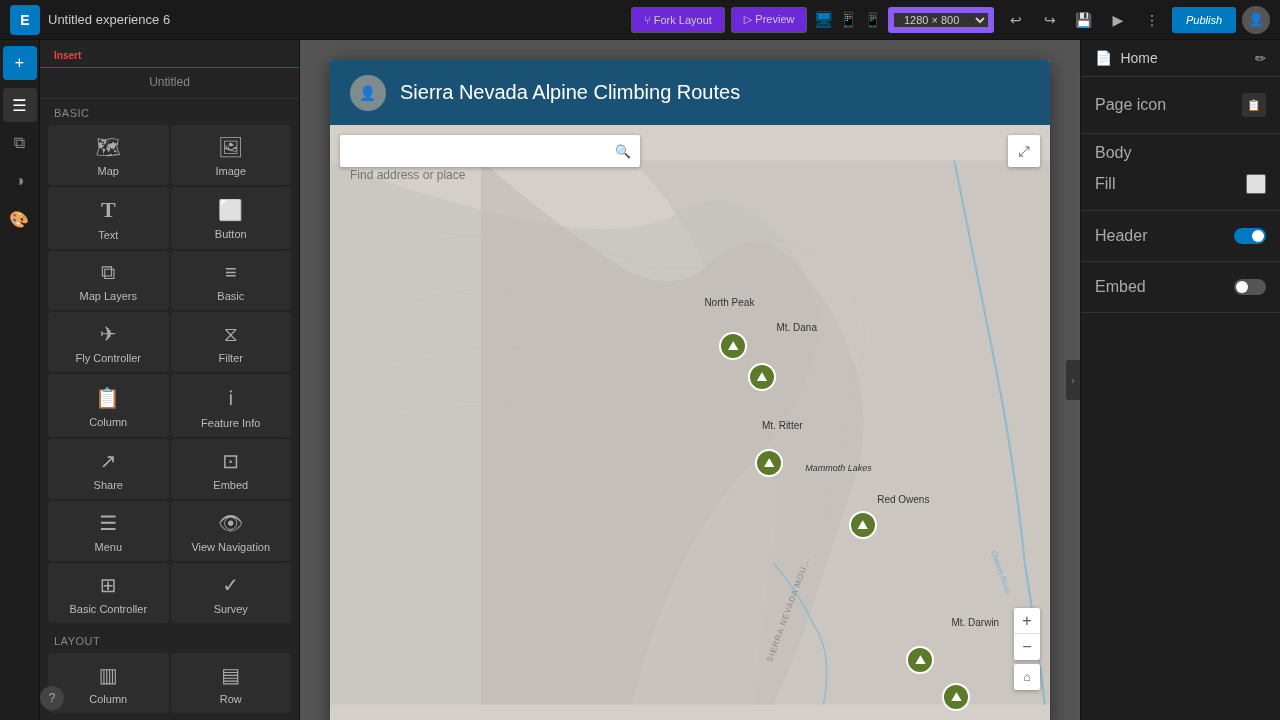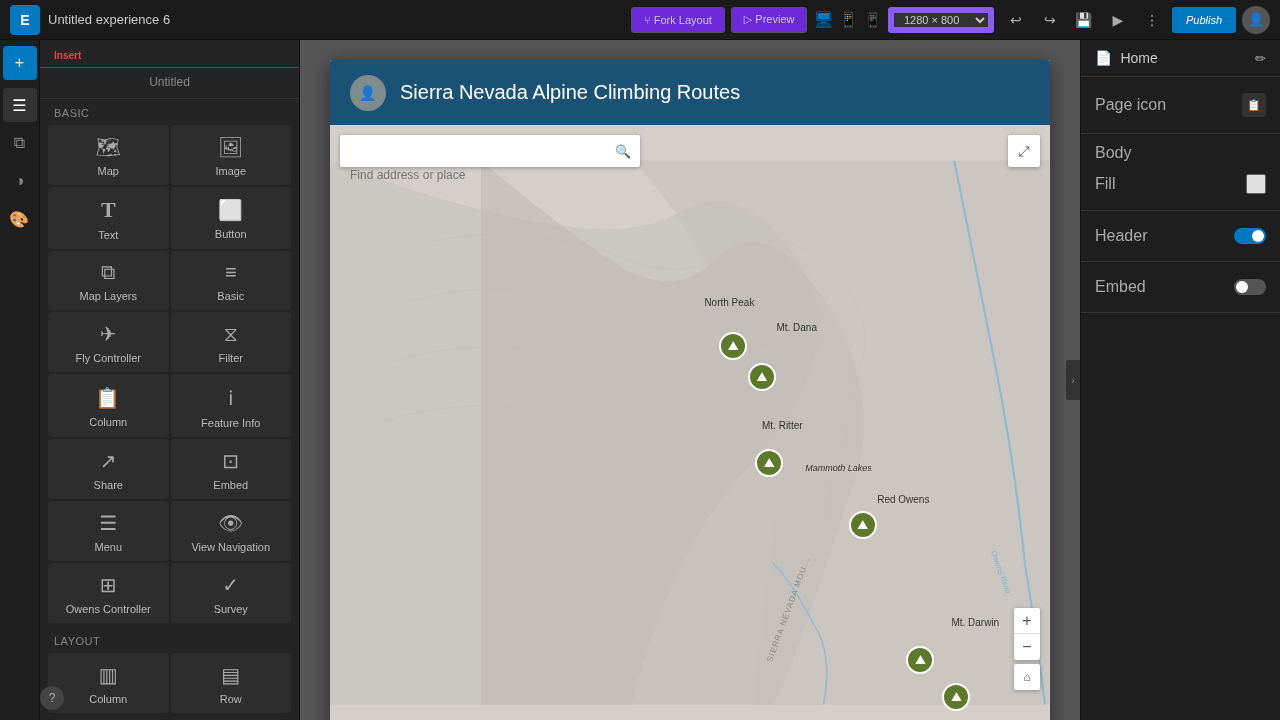--- a/index.html
+++ b/index.html
@@ -312,21 +312,21 @@
         <span class="widget-label">Menu</span>
       </div>
 
       <div class="widget-item">
         <span class="widget-icon">👁</span>
         <span class="widget-label">View Navigation</span>
       </div>
 
       <div class="widget-item">
         <span class="widget-icon">⊞</span>
-        <span class="widget-label">Owens Controller</span>
+        <span class="widget-label">Basic Controller</span>
       </div>
 
       <div class="widget-item">
         <span class="widget-icon">✓</span>
         <span class="widget-label">Survey</span>
       </div>
     </div>
 
     <div class="section-label">Layout</div>
     <div class="widget-grid">

